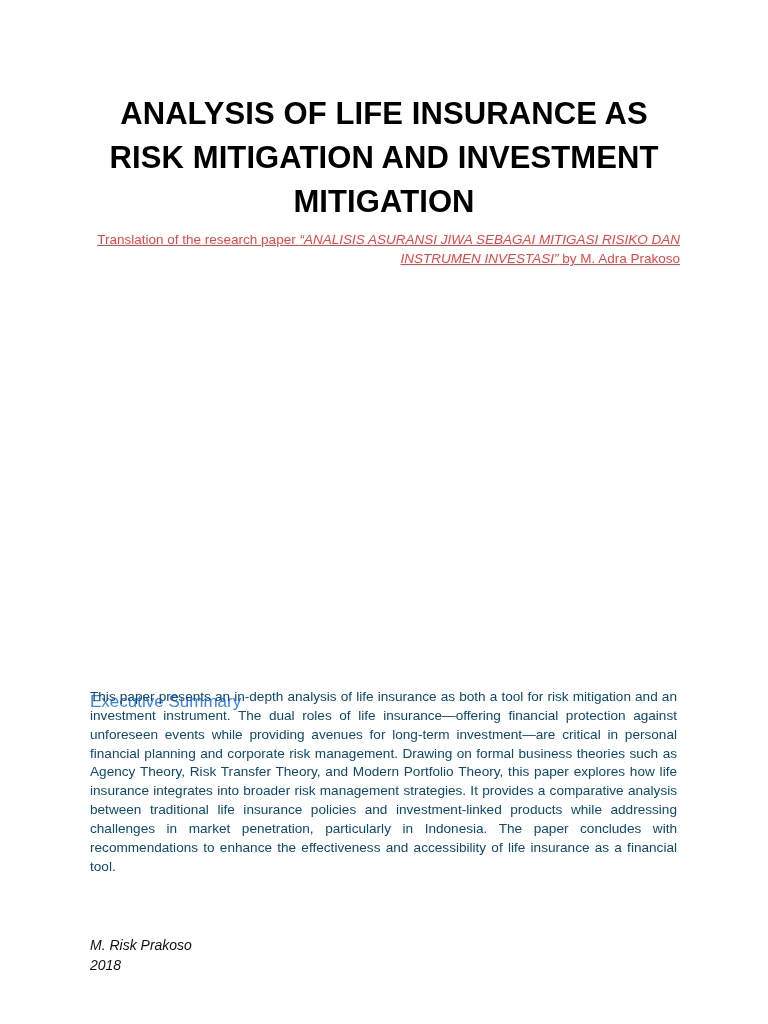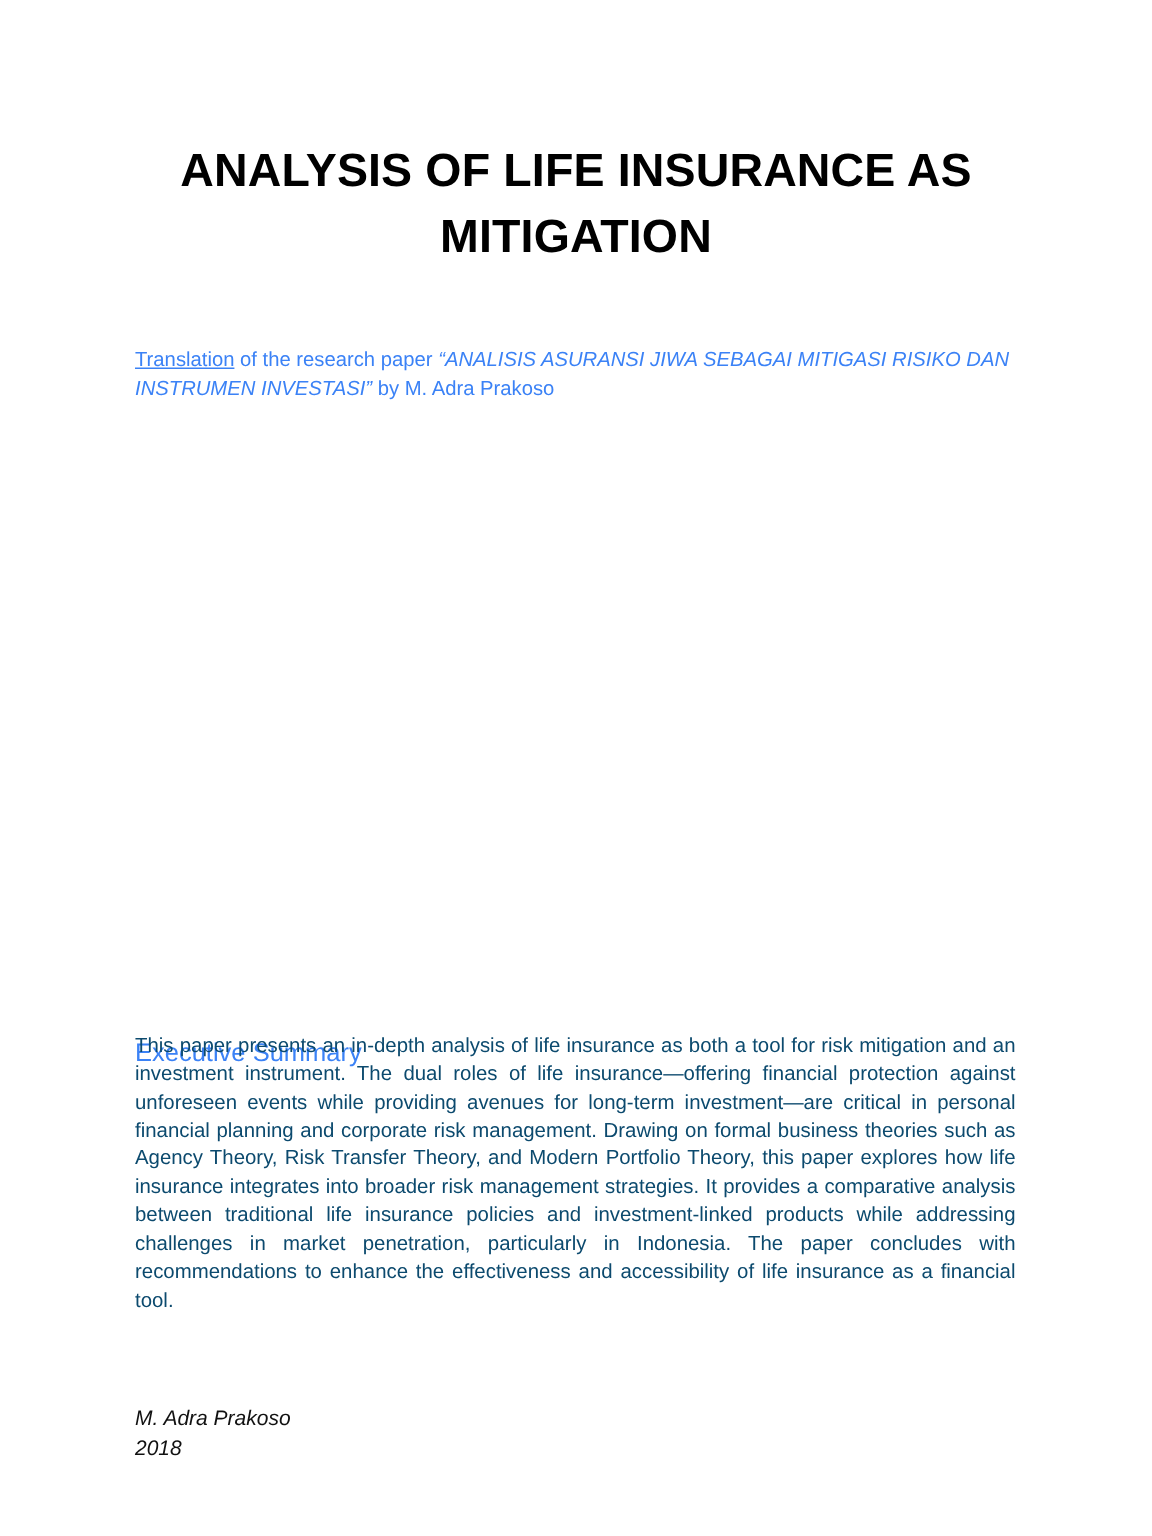--- a/index.html
+++ b/index.html
@@ -32,24 +32,25 @@
       line-height: 44px;
       letter-spacing: 0.1px;
       margin: 0;
     }
     .title span { display: block; }
     .subtitle {
       position: absolute;
       left: 90px;
       top: 230px;
       width: 590px;
-      text-align: left;
+      text-align: right;
       font-size: 13.5px;
       line-height: 19px;
-      color: #3b82f6;
+      color: #ef4444;
+      text-decoration: underline;
     }
     .subtitle .u { text-decoration: underline; }
     .subtitle .i { font-style: italic; }
     .section-heading {
       position: absolute;
       left: 90px;
       top: 692px;
       font-size: 17px;
       color: #3b82f6;
       margin: 0;
@@ -77,27 +78,28 @@
     }
     .author-block div { display: block; }
   </style>
 </head>
 <body>
 
 <div class="page">
 
   <h1 class="title">
     <span>ANALYSIS OF LIFE INSURANCE AS</span>
+    <span>RISK MITIGATION AND INVESTMENT</span>
     <span>MITIGATION</span>
   </h1>
 
   <div class="subtitle"><span class="u">Translation</span><span> of the research paper </span><span class="i">“ANALISIS ASURANSI JIWA SEBAGAI MITIGASI RISIKO DAN INSTRUMEN INVESTASI”</span><span> by M. Adra Prakoso</span></div>
 
   <h2 class="section-heading">Executive Summary</h2>
 
   <p class="summary">This paper presents an in-depth analysis of life insurance as both a tool for risk mitigation and an investment instrument. The dual roles of life insurance—offering financial protection against unforeseen events while providing avenues for long-term investment—are critical in personal financial planning and corporate risk management. Drawing on formal business theories such as Agency Theory, Risk Transfer Theory, and Modern Portfolio Theory, this paper explores how life insurance integrates into broader risk management strategies. It provides a comparative analysis between traditional life insurance policies and investment-linked products while addressing challenges in market penetration, particularly in Indonesia. The paper concludes with recommendations to enhance the effectiveness and accessibility of life insurance as a financial tool.</p>
 
   <div class="author-block">
-    <div>M. Adra Prakoso</div>
+    <div>M. Risk Prakoso</div>
     <div>2018</div>
   </div>
 
 </div>
 
 </body></html>

